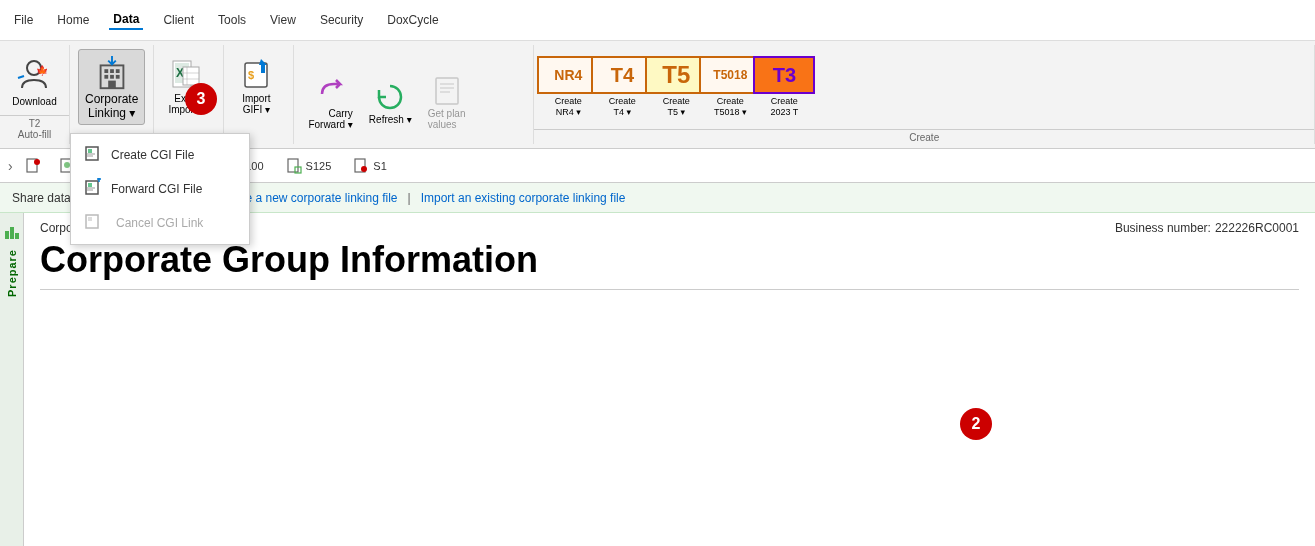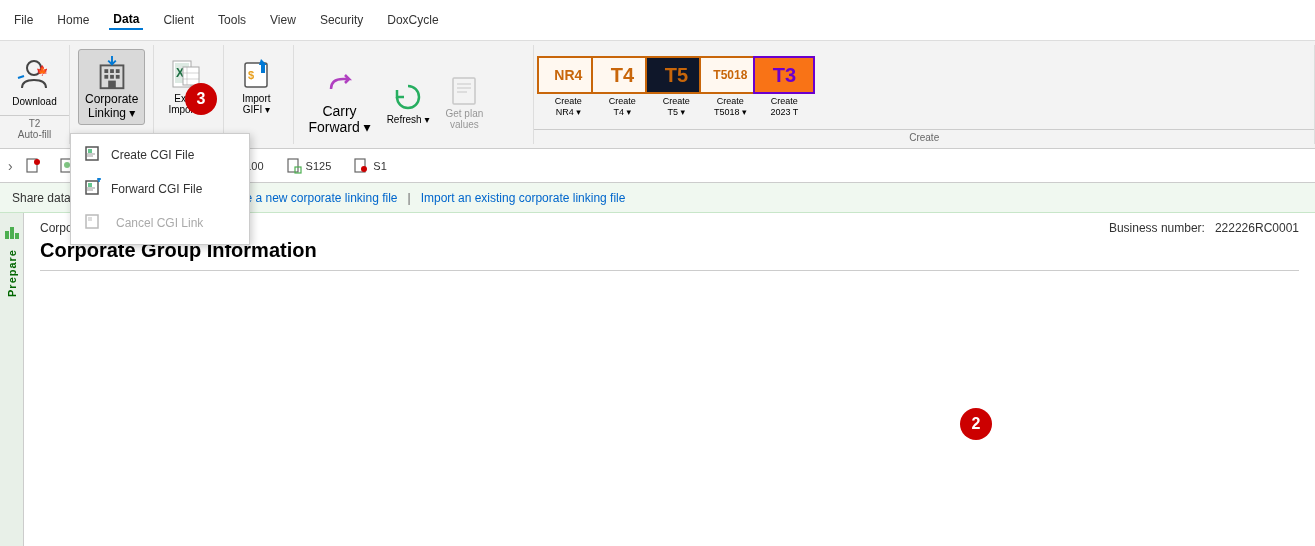--- a/index.html
+++ b/index.html
@@ -140,21 +140,21 @@
     }
     .corp-name-row {
       font-size: 12px;
       color: #333;
       margin-bottom: 4px;
       display: flex;
       justify-content: space-between;
       align-items: center;
     }
     .page-title {
-      font-size: 20px;
+      font-size: 36px;
       font-weight: bold;
       color: #000;
       margin-bottom: 8px;
     }
     .divider { border: none; border-top: 1px solid #ccc; margin: 4px 0; }
     .section-heading {
       font-size: 14px;
       font-weight: bold;
       color: #000;
       margin-top: 8px;
@@ -351,59 +351,59 @@
     <div class="ribbon-section-label" style="visibility:hidden;">.</div>
   </div>
 
   <div class="ribbon-section" style="min-width:240px;">
     <div class="ribbon-section-content" style="gap:4px;">
 
       <div class="rb-btn">
         <svg width="34" height="34" viewBox="0 0 34 34">
           <path d="M8 20 Q8 10 20 10 L26 10 L22 6 M26 10 L22 14" stroke="#b040c0" stroke-width="2.5" fill="none"></path>
         </svg>
-        <span style="font-size:14px;text-align:center;">Carry<br>Forward <span>▾</span></span>
+        <span style="font-size:10px;text-align:right;">Carry<br>Forward <span>▾</span></span>
       </div>
 
       <div class="rb-btn">
         <svg width="34" height="34" viewBox="0 0 34 34">
           <path d="M17 6 A11 11 0 1 1 6 17" stroke="#27ae60" stroke-width="2.5" fill="none"></path>
           <path d="M6 10 L6 17 L13 17" stroke="#27ae60" stroke-width="2.5" fill="none"></path>
         </svg>
         <span style="font-size:10px;text-align:center;">Refresh <span>▾</span></span>
       </div>
 
 
       <div class="rb-btn" style="opacity:0.4;">
         <svg width="34" height="34" viewBox="0 0 34 34">
           <rect x="6" y="4" width="22" height="26" rx="1" fill="none" stroke="#888" stroke-width="1.5"></rect>
           <line x1="10" y1="10" x2="24" y2="10" stroke="#888" stroke-width="1"></line>
           <line x1="10" y1="14" x2="24" y2="14" stroke="#888" stroke-width="1"></line>
           <line x1="10" y1="18" x2="20" y2="18" stroke="#888" stroke-width="1"></line>
         </svg>
-        <span style="font-size:10px;text-align:center;">Get plan<br>values</span>
+        <span style="font-size:10px;text-align:left;">Get plan<br>values</span>
       </div>
     </div>
   </div>
 
   <div class="ribbon-section" style="min-width:280px;flex:1;">
     <div class="ribbon-section-content" style="gap:2px;">
 
       <div class="form-btn">
         <div class="form-icon nr4-icon" style="border-color:#c8660a;color:#c8660a;background:#fff8f0;font-size:14px;font-weight:bold;">NR4</div>
         <div class="form-label">Create<br>NR4 ▾</div>
       </div>
 
       <div class="form-btn">
         <div class="form-icon t4-icon" style="border-color:#c8660a;color:#c8660a;background:#fff8f0;font-size:20px;font-weight:bold;">T4</div>
         <div class="form-label">Create<br>T4 ▾</div>
       </div>
 
       <div class="form-btn">
-        <div class="form-icon t5-icon" style="border-color:#c8660a;color:#c8660a;background:#0f172a;font-size:20px;font-weight:bold;">T5</div>
+        <div class="form-icon t5-icon" style="border-color:#c8660a;color:#c8660a;background:#fef9c3;font-size:24px;font-weight:bold;">T5</div>
         <div class="form-label">Create<br>T5 ▾</div>
       </div>
 
       <div class="form-btn">
         <div class="form-icon t5018-icon" style="border-color:#c8660a;color:#c8660a;background:#fff8f0;font-size:12px;font-weight:bold;">T5018</div>
         <div class="form-label">Create<br>T5018 ▾</div>
       </div>
 
       <div class="form-btn">
         <div class="form-icon t3-icon" style="border-color:#6b00cc;color:#6b00cc;background:#f97316;font-size:20px;font-weight:bold;">T3</div>
@@ -475,21 +475,21 @@
       <rect x="2" y="8" width="4" height="8" fill="#4caf50"></rect>
       <rect x="7" y="4" width="4" height="12" fill="#4caf50"></rect>
       <rect x="12" y="10" width="4" height="6" fill="#4caf50"></rect>
     </svg>
     <span class="sidebar-label">Prepare</span>
   </div>
 
   <div class="main-content">
     <div class="corp-name-row">
       <span>Corporation name: BBB</span>
-      <span style="display:flex;gap:10px;align-items:center;">
+      <span style="display:flex;gap:4px;align-items:center;">
         <span>Business number:</span>
         <span>222226RC0001</span>
       </span>
     </div>
     <div class="page-title">Corporate Group Information</div>
     <hr class="divider">
   </div>
 </div>
 
 <div class="badge-arrow" style="position:fixed;top:408px;left:960px;">

